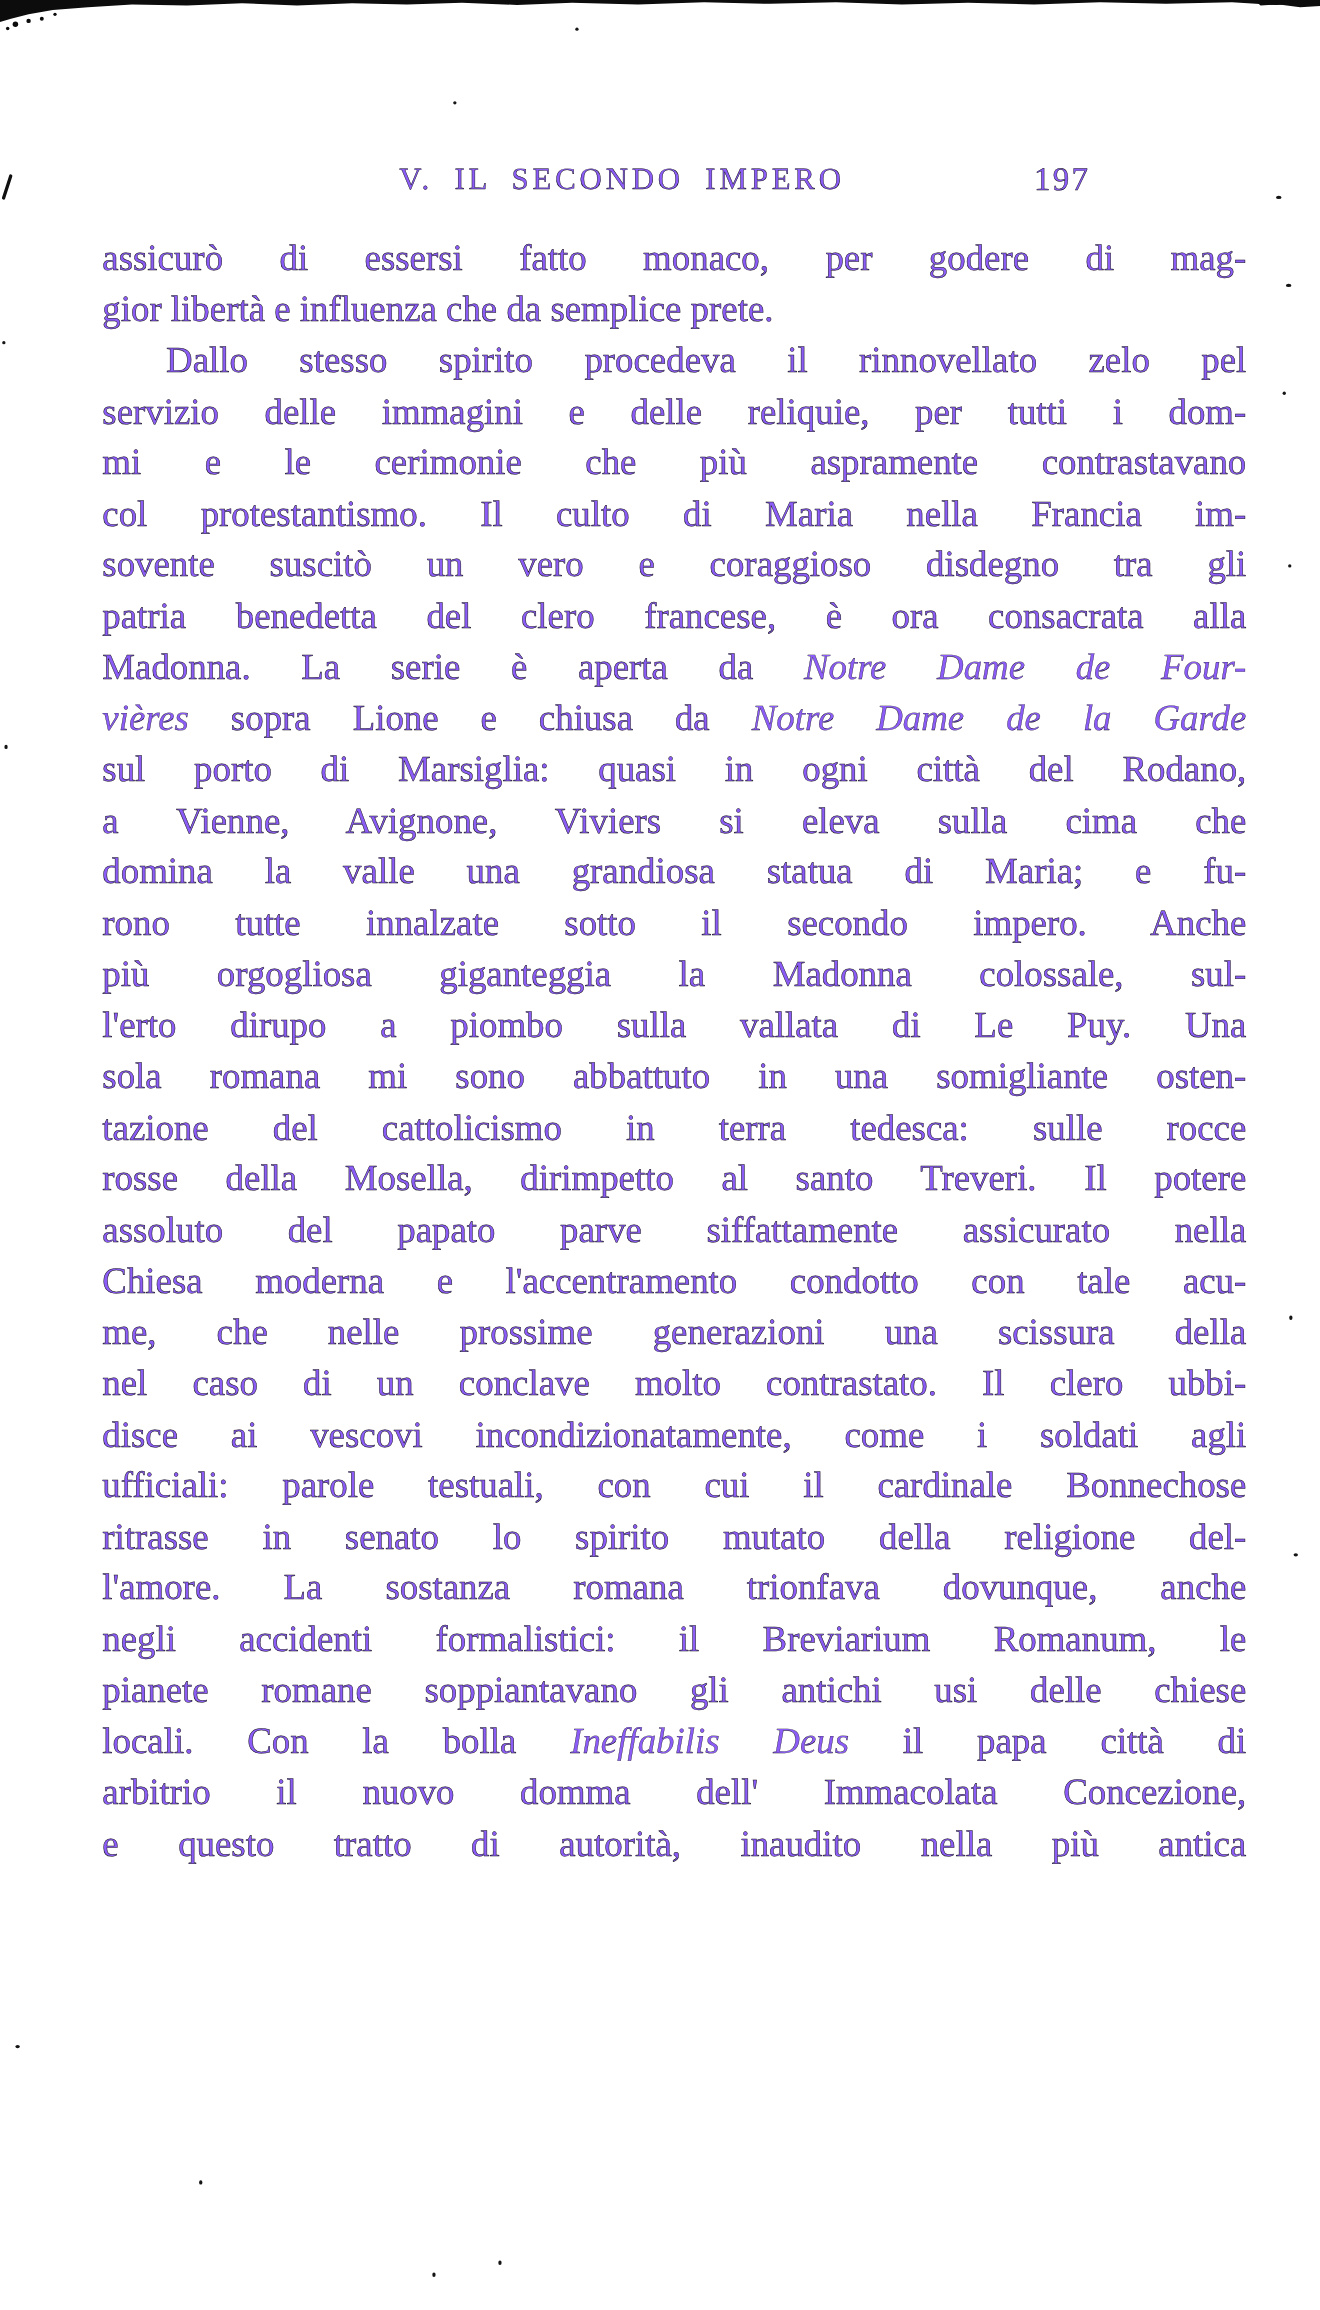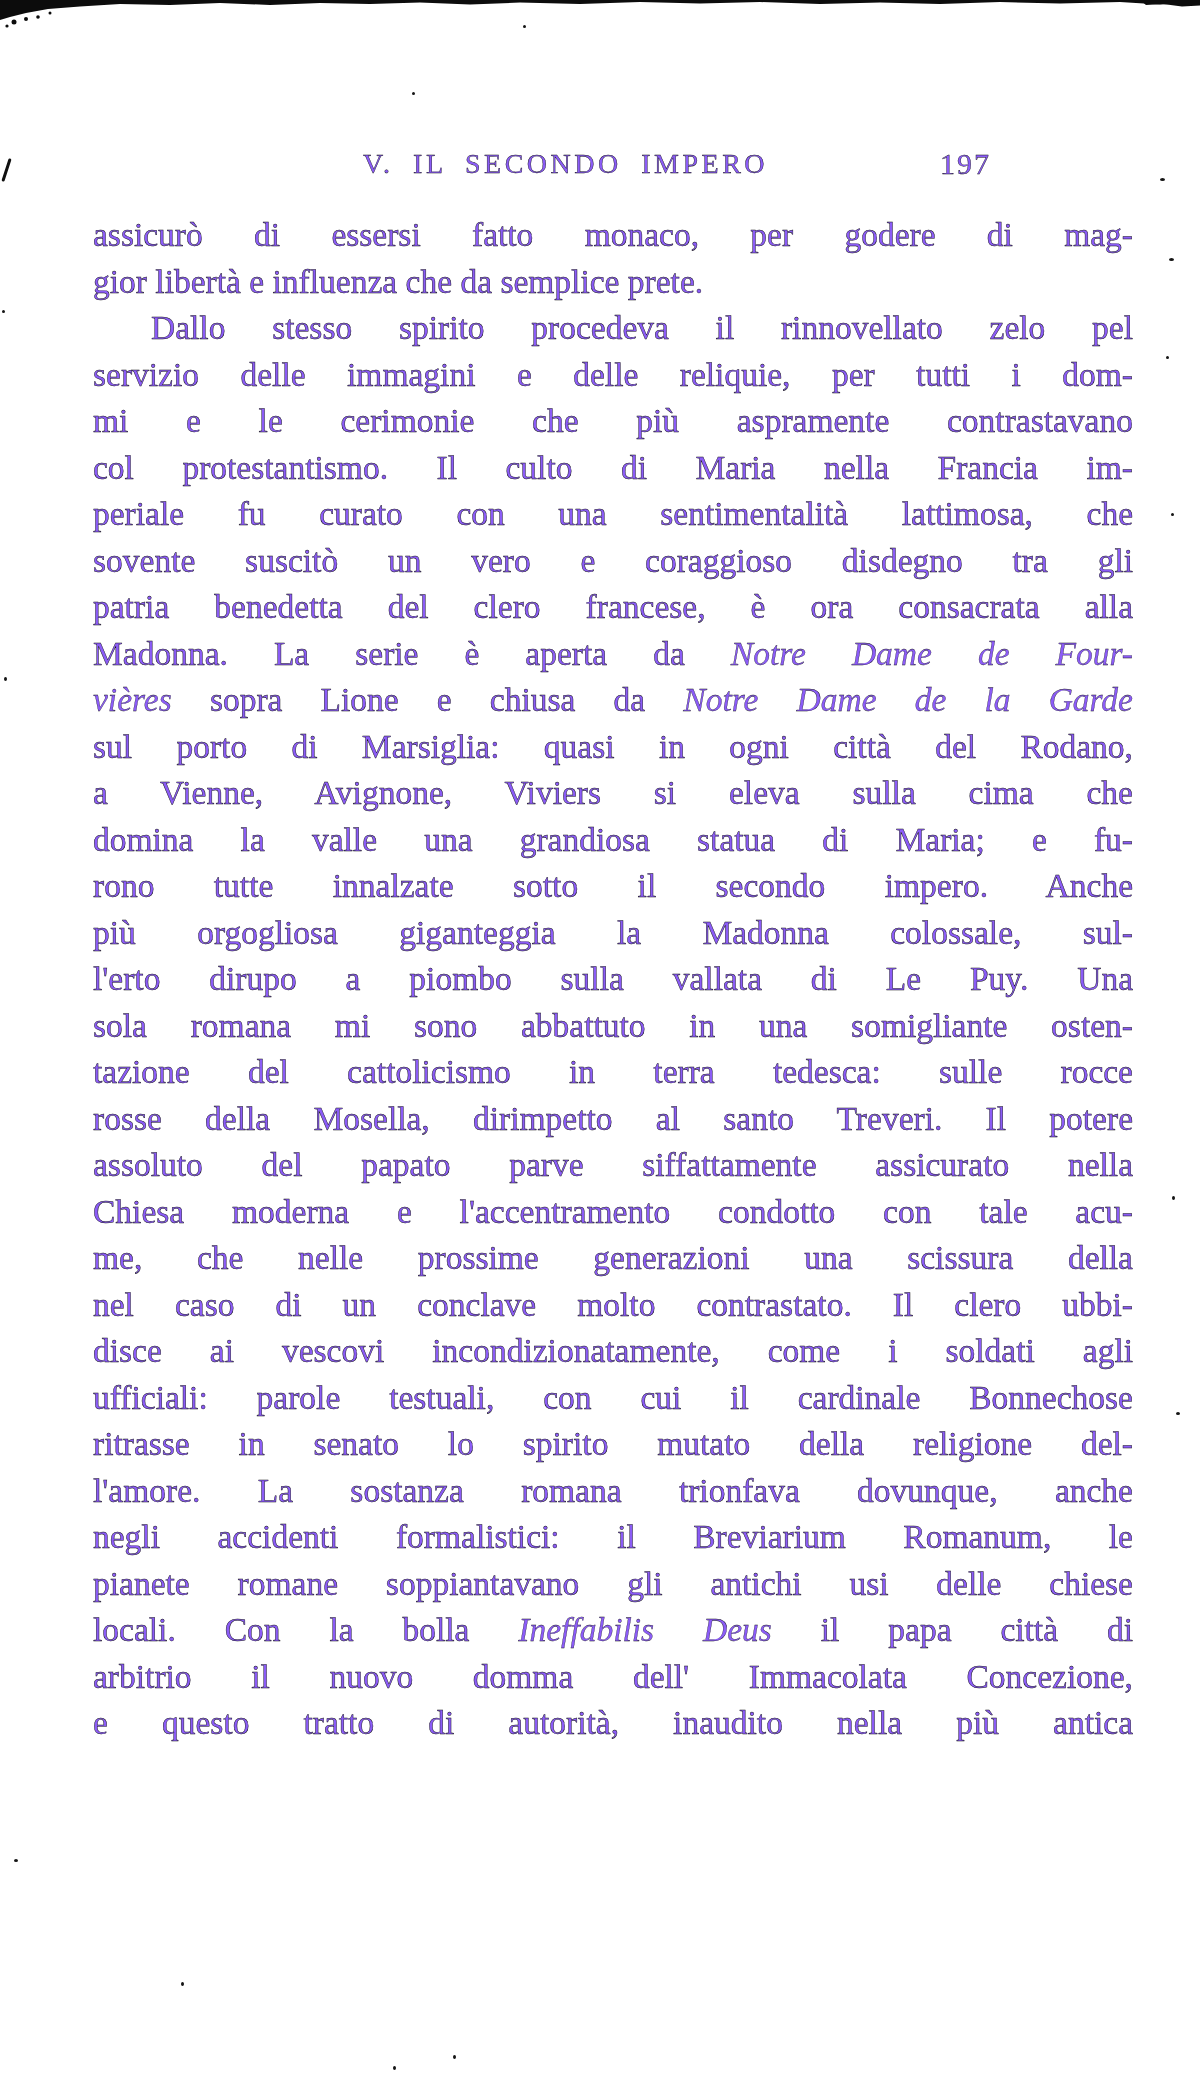--- a/index.html
+++ b/index.html
@@ -112,21 +112,20 @@
     <span class="pagenum">197</span>
   </div>
 
   <div class="textblock">
       <div class="line"><span>assicurò di essersi fatto monaco, per godere di mag-</span></div>
       <div class="line no-just"><span>gior libertà e influenza che da semplice prete.</span></div>
       <div class="line indent"><span>Dallo stesso spirito procedeva il rinnovellato zelo pel</span></div>
       <div class="line"><span>servizio delle immagini e delle reliquie, per tutti i dom-</span></div>
       <div class="line"><span>mi e le cerimonie che più aspramente contrastavano</span></div>
       <div class="line"><span>col protestantismo. Il culto di Maria nella Francia im-</span></div>
-      <div class="line"><span>periale fu curato con una sentimentalità lattimosa, che</span></div>
       <div class="line"><span>sovente suscitò un vero e coraggioso disdegno tra gli</span></div>
       <div class="line"><span>patria benedetta del clero francese, è ora consacrata alla</span></div>
       <div class="line"><span>Madonna. La serie è aperta da </span><em>Notre Dame de Four-</em></div>
       <div class="line"><em>vières</em><span> sopra Lione e chiusa da </span><em>Notre Dame de la Garde</em></div>
       <div class="line"><span>sul porto di Marsiglia: quasi in ogni città del Rodano,</span></div>
       <div class="line"><span>a Vienne, Avignone, Viviers si eleva sulla cima che</span></div>
       <div class="line"><span>domina la valle una grandiosa statua di Maria; e fu-</span></div>
       <div class="line"><span>rono tutte innalzate sotto il secondo impero. Anche</span></div>
       <div class="line"><span>più orgogliosa giganteggia la Madonna colossale, sul-</span></div>
       <div class="line"><span>l'erto dirupo a piombo sulla vallata di Le Puy. Una</span></div>

